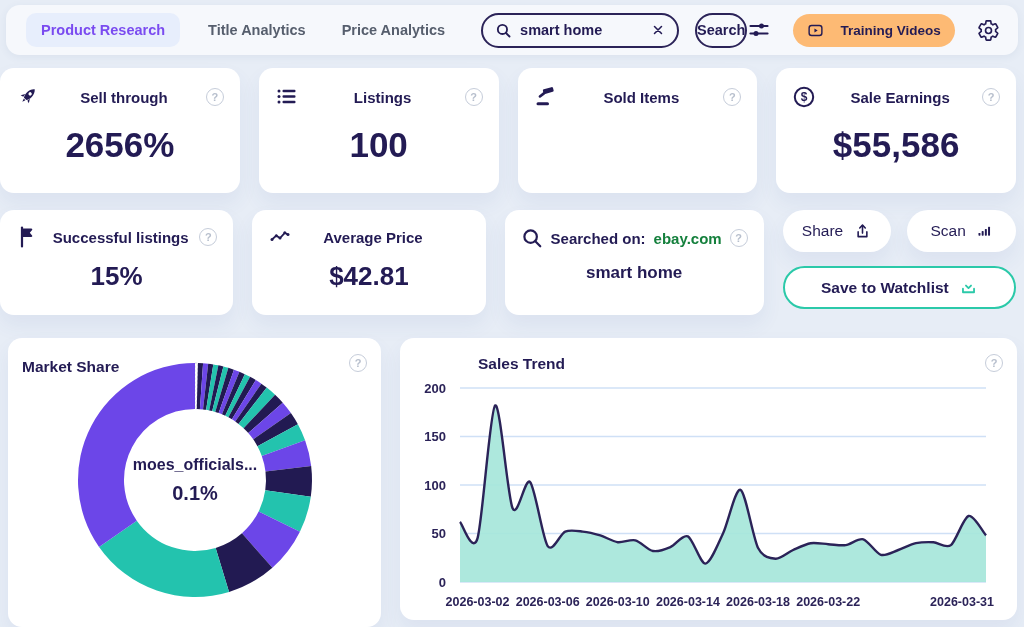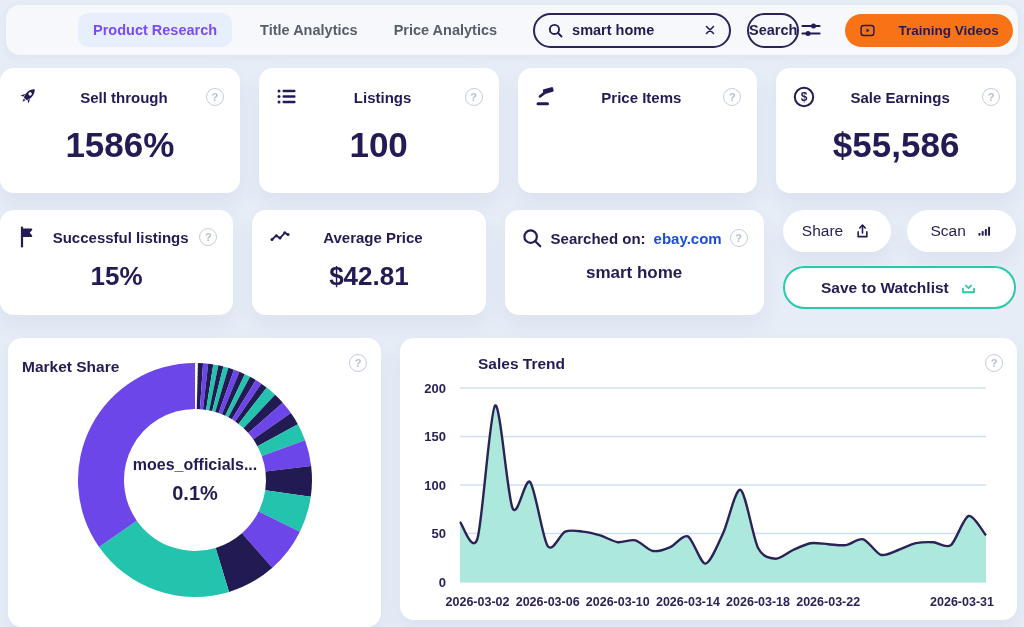--- a/index.html
+++ b/index.html
@@ -9,21 +9,21 @@
     font-family:"Liberation Sans", sans-serif;
     color:#231B54;
     position:relative;
     overflow:hidden;
   }
   
   .header {
     position:absolute; top:5px; left:6px; right:6px; height:50px;
     background:#F6F8FC; border-radius:14px;
     display:flex; align-items:center;
-    padding:0 20px 0 72px;
+    padding:0 20px 0 20px;
     box-shadow:0 2px 8px rgba(60,80,130,.07);
   }
   .tab { font-weight:bold; font-size:14.5px; color:#565E6D; margin-right:36px; cursor:pointer; white-space:nowrap; }
   .tab.active { color:#7A4BF0; background:#E7EEFC; padding:9px 15px; border-radius:10px; margin-right:28px; }
   .search-pill {
     display:flex; align-items:center; gap:8px;
     border:2px solid #2B2358; border-radius:20px;
     height:35px; width:198px; padding:0 12px; background:transparent;
   }
   .search-pill input {
@@ -31,22 +31,22 @@
     font-family:"Liberation Sans", sans-serif; font-weight:bold; font-size:14.5px; color:#231B54;
   }
   .search-btn {
     margin-left:16px; height:35px; width:126px;
     border:2px solid #2B2358; border-radius:20px; background:transparent;
     font-family:"Liberation Sans", sans-serif; font-weight:bold; font-size:14.5px; color:#231B54;
     display:flex; align-items:center; justify-content:center; cursor:pointer;
   }
   .filter-wrap { margin-left:auto; display:flex; align-items:center; gap:22px; }
   .training-pill {
-    display:flex; align-items:center; gap:22px;
-    background:#f97316; border-radius:18px; padding:8px 14px;
+    display:flex; align-items:center; gap:16px;
+    background:#fdba74; border-radius:18px; padding:8px 14px;
     font-weight:bold; font-size:13.5px; color:#231B54; cursor:pointer; white-space:nowrap;text-align:right;
   }
   .icon-btn { cursor:pointer; display:flex; align-items:center; }
   
   .row { position:absolute; left:0; right:8px; display:grid; grid-template-columns:repeat(4,1fr); gap:19px; }
   .row1 { top:68px; }
   .row2 { top:210px; }
   .card { background:#fff; border-radius:14px; box-shadow:0 10px 20px rgba(60,84,150,.07); }
   .stat-card1 { height:125px; }
   .stat-card2 { height:105px; }
@@ -54,21 +54,21 @@
   .stat-head .ic { width:26px; display:flex; }
   .stat-title { flex:1; text-align:center; font-weight:bold; font-size:15px; }
   .help {
     width:18px; height:18px; border:1.5px solid #C6CDDA; border-radius:50%;
     color:#B7BFCD; font-size:11px; font-weight:bold;
     display:flex; align-items:center; justify-content:center; cursor:pointer; flex:none;
   }
   .help.hidden { visibility:hidden; }
   .stat-value1 { text-align:center; font-size:35px; font-weight:bold; margin-top:16px; }
   .stat-value2 { text-align:center; font-size:26px; font-weight:bold; margin-top:12px; }
-  .site-link { color:#1d4ed8; font-weight:bold; }
+  .site-link { color:#15803d; font-weight:bold; }
   .searched-line { display:flex; align-items:center; gap:8px; padding:17px 16px 0 16px; justify-content:center; }
   .searched-title { font-weight:bold; font-size:15px; white-space:nowrap; }
   .searched-value { text-align:center; font-size:17px; font-weight:bold; margin-top:14px; }
   
   .actions { display:flex; flex-direction:column; gap:14px; }
   .btn-row { display:flex; gap:16px; }
   .pill-btn {
     flex:1; background:#fff; border:none; border-radius:22px; height:42px;
     display:flex; align-items:center; justify-content:center; gap:10px;
     font-family:"Liberation Sans", sans-serif; font-weight:normal; font-size:15.5px; color:#231B54;
@@ -163,21 +163,21 @@
             <path d="M12 1.5c2.2 1.8 3.3 4.6 3.3 7.5 0 2.3-.6 4.6-1.6 6h-3.4c-1-1.4-1.6-3.7-1.6-6 0-2.9 1.1-5.7 3.3-7.5z" fill="#231B54"></path>
             <circle cx="12" cy="8" r="1.7" fill="#fff"></circle>
             <path d="M8.8 11.5 6.2 15.6l2.9-.8zM15.2 11.5l2.6 4.1-2.9-.8z" fill="#231B54"></path>
             <path d="M10.9 15.8h2.2L12 19z" fill="#231B54"></path>
           </g>
         </svg>
       </span>
       <span class="stat-title">Sell through</span>
       <span class="help">?</span>
     </div>
-    <div class="stat-value1">1586%</div>
+    <div class="stat-value1">2656%</div>
   </div>
 
   <div class="card stat-card1">
     <div class="stat-head">
       <span class="ic">
         <svg width="24" height="24" viewBox="0 0 24 24">
           <g fill="#231B54">
             <circle cx="4" cy="6" r="1.5"></circle>
               <rect x="7.5" y="4.8" width="13" height="2.4" rx="1"></rect>
             <circle cx="4" cy="11.5" r="1.5"></circle>
@@ -197,21 +197,21 @@
     <div class="stat-head">
       <span class="ic">
         <svg width="24" height="24" viewBox="0 0 24 24">
           <g fill="#231B54">
             <rect x="9" y="3.2" width="10.5" height="4.8" rx="1.3" transform="rotate(-16 14 5.5)"></rect>
             <rect x="4.2" y="8.6" width="7.5" height="2.6" rx="1.2" transform="rotate(-38 8 10)"></rect>
             <rect x="2.5" y="17.3" width="12.5" height="3" rx="1.5"></rect>
           </g>
         </svg>
       </span>
-      <span class="stat-title">Price Items</span>
+      <span class="stat-title">Sold Items</span>
       <span class="help">?</span>
     </div>
   </div>
 
   <div class="card stat-card1">
     <div class="stat-head">
       <span class="ic">
         <svg width="24" height="24" viewBox="0 0 24 24">
           <circle cx="12" cy="12" r="9.2" fill="none" stroke="#231B54" stroke-width="2"></circle>
           <text x="12" y="16.2" font-size="12" font-weight="bold" text-anchor="middle" fill="#231B54">$</text>

